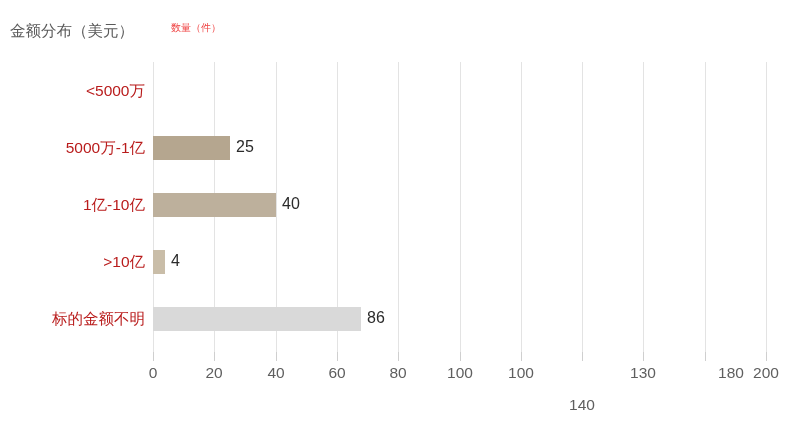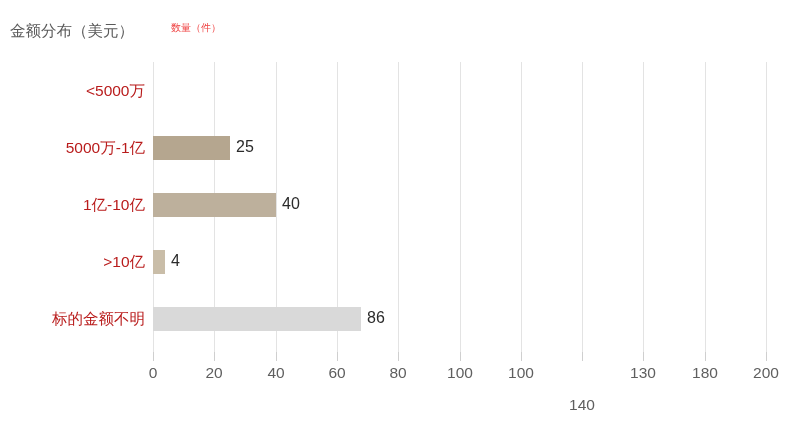--- a/index.html
+++ b/index.html
@@ -187,18 +187,18 @@
       <div class="tick-label" style="left: 245px;">80</div>
       <div class="tick" style="left: 307px;"></div>
       <div class="tick-label" style="left: 307px;">100</div>
       <div class="tick" style="left: 368px;"></div>
       <div class="tick-label" style="left: 368px;">100</div>
       <div class="tick" style="left: 429px;"></div>
       <div class="tick-label" style="left: 429px; margin-top: 32px;">140</div>
       <div class="tick" style="left: 490px;"></div>
       <div class="tick-label" style="left: 490px;">130</div>
       <div class="tick" style="left: 552px;"></div>
-      <div class="tick-label" style="left: 552px;">180</div>
+      <div class="tick-label" style="left: 578px;">180</div>
       <div class="tick" style="left: 613px;"></div>
       <div class="tick-label" style="left: 613px;">200</div>
     </div>
 
 </div>
 
 </body></html>

